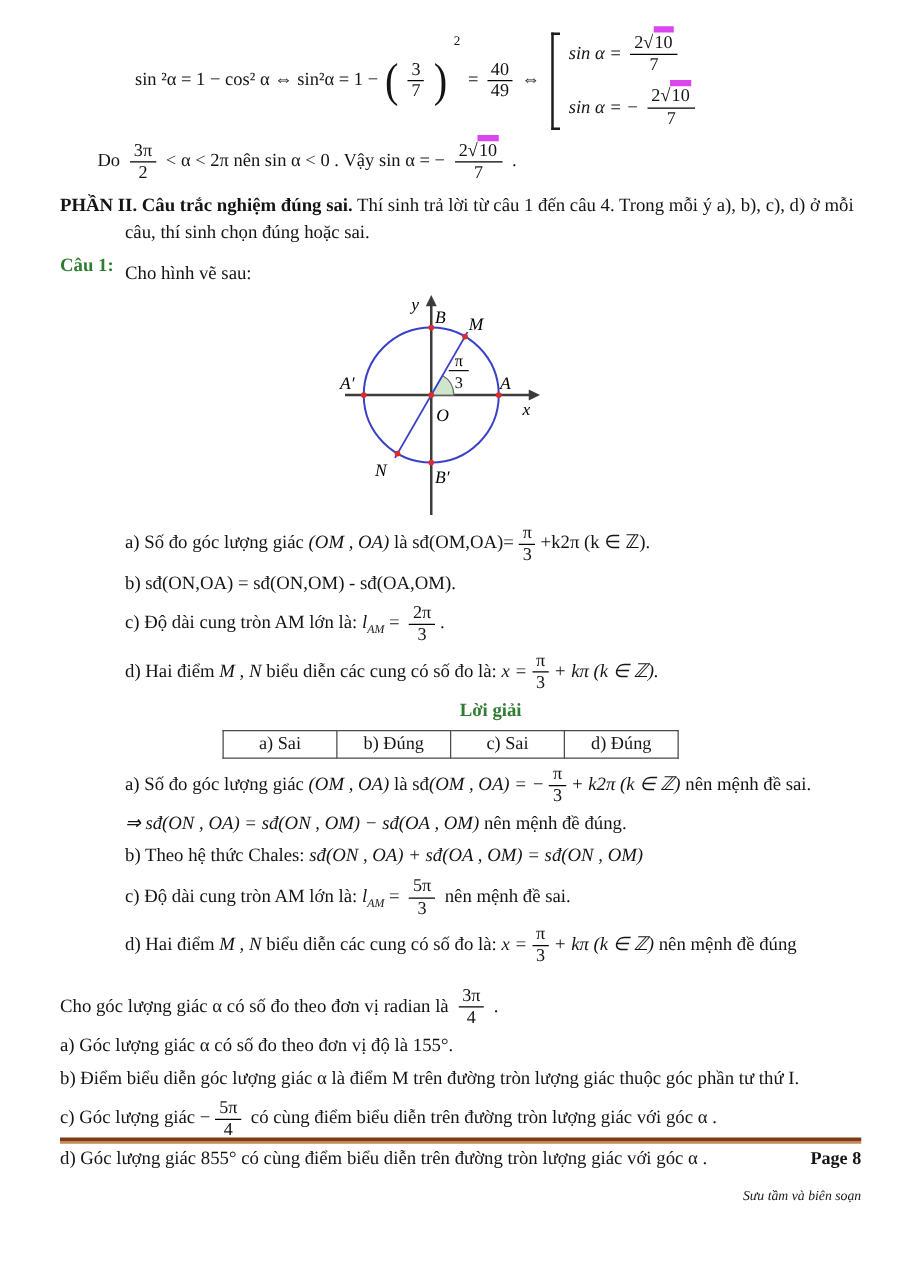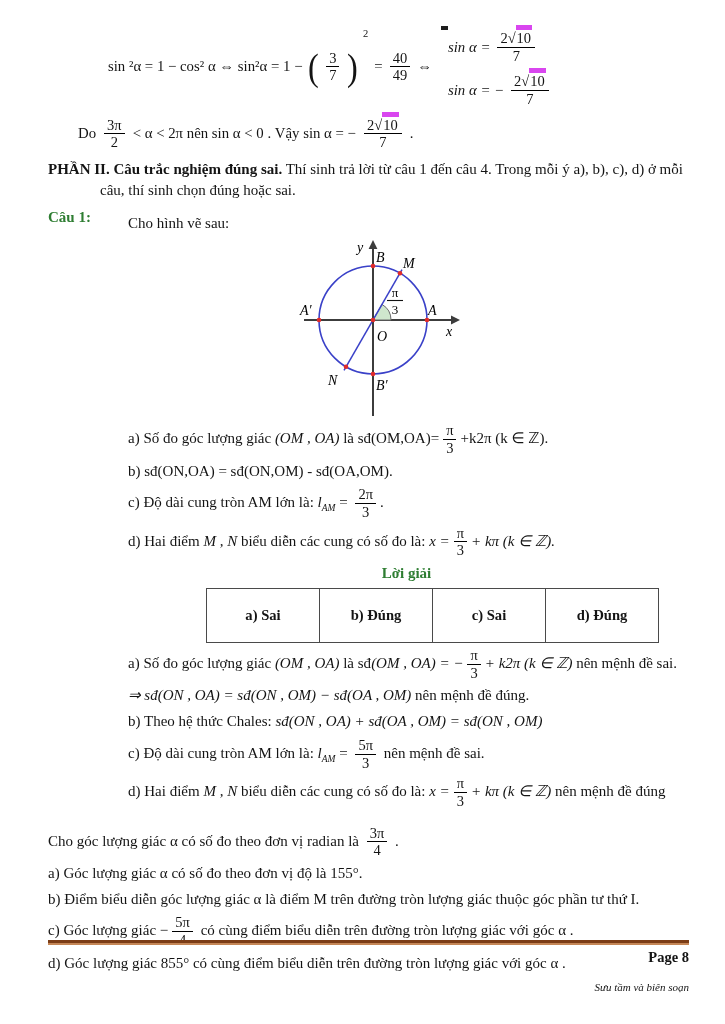--- a/index.html
+++ b/index.html
@@ -27,46 +27,46 @@
   .rad { border-top:5px solid #d946ef; padding:0 1px; }
   .mi { font-style:italic; }
   sub.vsub { font-size:9.5px; font-style:italic; }
 
   .derivation {
     margin:12px 0 0 60px; display:flex; align-items:center; gap:4px;
     font-size:14.8px;
   }
   .bigp { font-size:38px; font-weight:300; line-height:.85; transform:scaleX(.85); }
   .exp { font-size:10.5px; align-self:flex-start; margin:2px 2px 0 0; }
-  .cases-wrap { display:flex; align-items:stretch; margin-left:5px;flex-direction:column; }
+  .cases-wrap { display:flex; align-items:stretch; margin-left:5px; }
   .bracket { width:7px; border-left:2px solid #1d1d1d; border-top:2px solid #1d1d1d; border-bottom:2px solid #1d1d1d; }
   .cases { display:flex; flex-direction:column; gap:9px; padding-left:7px; }
   .case { display:flex; align-items:center; gap:4px; }
 
   .do-line { margin:9px 0 0 30px; display:flex; align-items:center; gap:5px; font-size:14.8px; }
 
   .part2 { margin-top:8px; padding-left:52px; text-indent:-52px; line-height:1.42; }
 
-  .question { display:flex; margin-top:7px;gap:28px; }
+  .question { display:flex; margin-top:7px; }
   .qlabel { flex:0 0 52px; font-weight:bold; color:#2e7d32; }
   .qbody { flex:1; line-height:1.45; }
 
   .diagram { margin:2px 0 0 160px; display:block; }
 
   .iline { margin:4px 0; }
   .iline .frac { margin:0 4px; }
 
   .solution-title { text-align:center; font-weight:bold; color:#2e7d32; margin-top:2px; }
   .ans-table { border-collapse:collapse; margin:3px 0 4px 78px; }
   .ans-table td {
-    border:1.6px solid #4a4a4a; width:113px; text-align:center;
-    font-weight:bold; padding:16px 2px; font-size:14.6px;
-  }
-
-  .footer { position:absolute; left:48px; right:36px; top:940px; }
+    border:1.6px solid #4a4a4a; width:91px; text-align:center;
+    font-weight:normal; padding:0 2px; font-size:14.6px;
+  }
+
+  .footer { position:absolute; left:48px; right:36px; top:910px; }
   .footer-rule { height:5px; background:linear-gradient(#7c3d16 0 55%, #c58757 55% 100%); }
   .page-num { text-align:right; font-weight:bold; font-size:14.5px; margin-top:4px; }
   .credit { text-align:right; font-weight:normal; font-style:italic; font-size:11px; margin-top:15px; }
 
   svg text { font-family:"Liberation Serif", serif; }
 </style>
 </head>
 <body>
 
 <div class="page">

